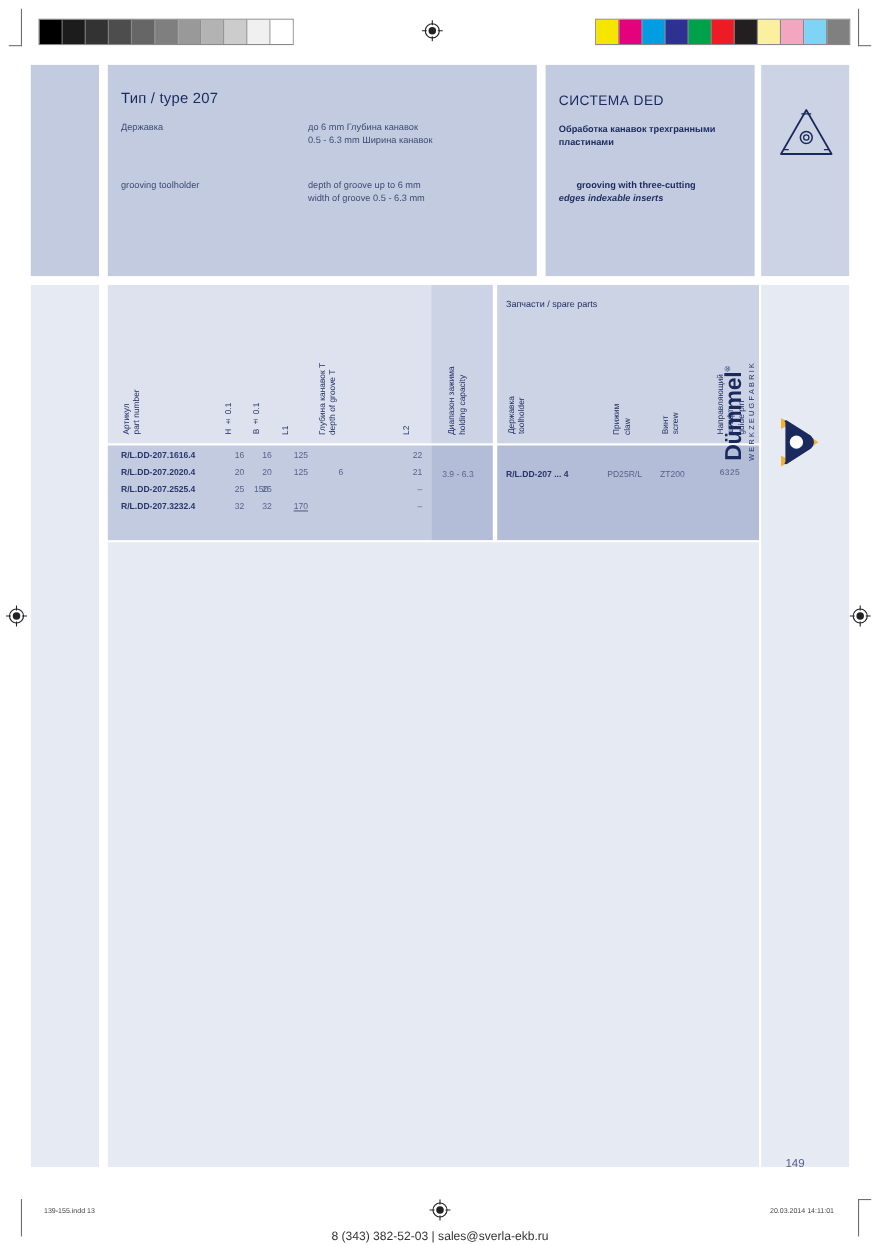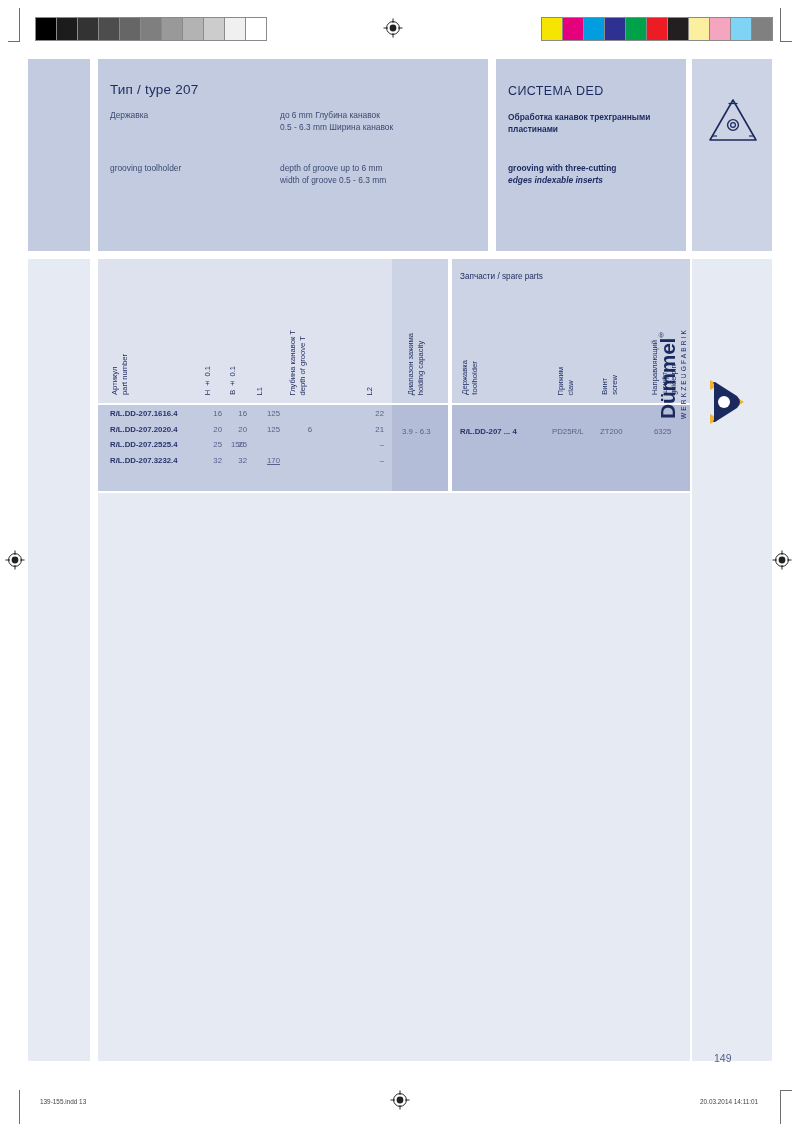--- a/index.html
+++ b/index.html
@@ -142,21 +142,21 @@
   <div class="lbl" style="left:280px;top:110px;">до 6 mm Глубина канавок</div>
   <div class="lbl" style="left:280px;top:122px;">0.5 - 6.3 mm Ширина канавок</div>
   <div class="lbl" style="left:110px;top:163px;">grooving toolholder</div>
   <div class="lbl" style="left:280px;top:163px;">depth of groove up to 6 mm</div>
   <div class="lbl" style="left:280px;top:175px;">width of groove 0.5 - 6.3 mm</div>
 
   <div class="hdr-sys"></div>
   <div class="h1s">СИСТЕМА DED</div>
   <div class="lbl b" style="left:508px;top:112px;">Обработка канавок трехгранными</div>
   <div class="lbl b" style="left:508px;top:124px;">пластинами</div>
-  <div class="lbl b" style="left:508px;top:163px;">grooving with three-cutting</div>
+  <div class="lbl b" style="left:524px;top:163px;">grooving with three-cutting</div>
   <div class="lbl b" style="left:508px;top:175px;font-style:italic;">edges indexable inserts</div>
 
   <div class="hdr-icon"></div>
   <div style="position:absolute;left:704px;top:95px;">
     <svg width="58" height="54" viewBox="0 0 58 54">
       <path d="M29 5 L52 45 L6 45 Z" fill="none" stroke="#1b2a5e" stroke-width="1.6" stroke-linejoin="round"></path>
       <path d="M24.5 8.5 L33.5 8.5" stroke="#1b2a5e" stroke-width="1.2"></path>
       <path d="M8.5 41 L13 41" stroke="#1b2a5e" stroke-width="1.2"></path>
       <path d="M45 41 L49.5 41" stroke="#1b2a5e" stroke-width="1.2"></path>
       <circle cx="29" cy="30" r="5.4" fill="none" stroke="#1b2a5e" stroke-width="1.4"></circle>
@@ -213,21 +213,21 @@
       <div class="cell " style="top: 455.5px; left: 0px; width: 222px; text-align: right;">32</div>
       <div class="cell " style="top: 455.5px; left: 0px; width: 247px; text-align: right;">32</div>
       <div class="cell " style="top: 455.5px; left: 0px; width: 280px; text-align: right; text-decoration: underline;">170</div>
       <div class="cell " style="top: 455.5px; left: 0px; width: 384px; text-align: right;">–</div>
     </div>
 
   <div class="cell" style="left:402px;top:427px;">3.9 - 6.3</div>
   <div class="cell pn" style="left:460px;top:427px;">R/L.DD-207 ... 4</div>
   <div class="cell" style="left:552px;top:427px;">PD25R/L</div>
   <div class="cell" style="left:600px;top:427px;">ZT200</div>
-  <div class="cell" style="left:654px;top:427px;">6325</div>
+  <div class="cell" style="left:654px;top:427px;font-family:Liberation Mono, monospace;">6325</div>
 
   <div class="tbl-rest"></div>
   <div class="logo-col"></div>
 
   <div class="logo">
     <div class="logo-txt">
       <span class="logo-name">Dümmel</span><span style="font-size:7px;color:#1b2a5e;vertical-align:super;">®</span>
       <div class="logo-sub">WERKZEUGFABRIK</div>
     </div>
     <div style="position:absolute;left:4px;top:108px;">
@@ -238,14 +238,15 @@
         <path d="M10 8 Q8 6 11 6 L33 20 Q36 23 36 26 Q36 29 33 32 L11 46 Q8 46 10 44 Z" fill="#1b2a5e"></path>
         <circle cx="20" cy="26" r="6" fill="#ffffff"></circle>
       </svg>
     </div>
   </div>
 
   <div class="pageno">149</div>
 
   <div class="ft" style="left:40px;top:1098px;">139-155.indd   13</div>
   <div class="ft" style="left:700px;top:1098px;">20.03.2014   14:11:01</div>
+  <div class="ftc" style="top:1116px;">8 (343) 382-52-03  |  sales@sverla-ekb.ru</div>
 
 </div>
 
 </body></html>

